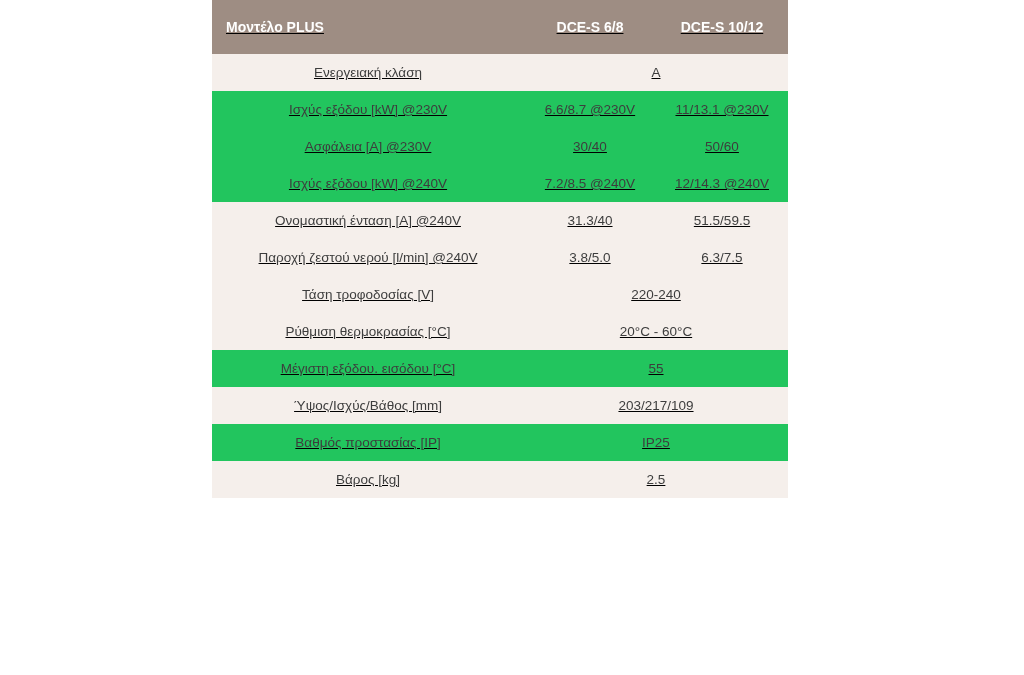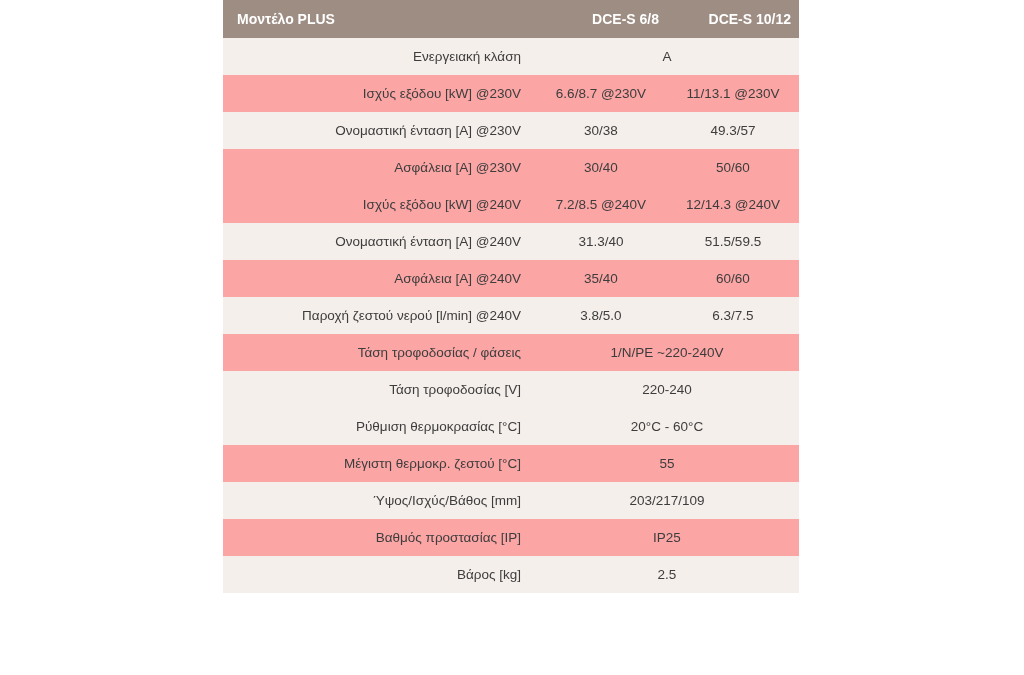--- a/index.html
+++ b/index.html
@@ -5,23 +5,24 @@
   html, body {
     margin: 0;
     padding: 0;
     background: #ffffff;
     width: 1024px;
     height: 675px;
     font-family: "Liberation Sans", sans-serif;
   }
   #spec-wrap {
     position: absolute;
-    left: 223px;
+    left: 212px;
     top: 0px;
     width: 576px;
+    text-decoration: underline;
   }
   table.spec {
     border-collapse: collapse;
     width: 576px;
     table-layout: fixed;
     font-size: 13.5px;
     color: #3a3a3a;
   }
   table.spec col.c-label { width: 312px; }
   table.spec col.c-v1 { width: 132px; }
@@ -31,40 +32,40 @@
     background: #9e8d83;
     color: #ffffff;
     font-weight: bold;
     font-size: 14px;
     height: 38px;
     padding: 0 14px;
     text-align: left;
     border: none;
   }
   table.spec thead th.val {
-    text-align: right;
-    padding: 0 8px;
+    text-align: center;
+    padding: 8px 8px;
   }
   table.spec tbody td {
     height: 37px;
     padding: 0 14px;
     border: none;
     vertical-align: middle;
   }
   table.spec tbody td.label {
-    text-align: right;
+    text-align: center;
     color: #3d3d3d;
   }
   table.spec tbody td.val {
     text-align: center;
     padding: 0 8px;
     color: #3d3d3d;
   }
   table.spec tbody tr.odd td { background: #f5efeb; }
-  table.spec tbody tr.even td { background: #fca5a5; }
+  table.spec tbody tr.even td { background: #22c55e; }
 </style>
 </head>
 <body>
 
 <div id="spec-wrap">
   <table class="spec">
     <colgroup>
       <col class="c-label">
       <col class="c-v1">
       <col class="c-v2">
@@ -79,64 +80,50 @@
     <tbody id="spec-body">
         <tr class="odd">
           <td class="label">Ενεργειακή κλάση</td>
           <td class="val" colspan="2">A</td>
         </tr>
         <tr class="even">
           <td class="label">Ισχύς εξόδου [kW] @230V</td>
           <td class="val">6.6/8.7 @230V</td>
           <td class="val">11/13.1 @230V</td>
         </tr>
-        <tr class="odd">
-          <td class="label">Ονομαστική ένταση [A] @230V</td>
-          <td class="val">30/38</td>
-          <td class="val">49.3/57</td>
-        </tr>
         <tr class="even">
           <td class="label">Ασφάλεια [A] @230V</td>
           <td class="val">30/40</td>
           <td class="val">50/60</td>
         </tr>
         <tr class="even">
           <td class="label">Ισχύς εξόδου [kW] @240V</td>
           <td class="val">7.2/8.5 @240V</td>
           <td class="val">12/14.3 @240V</td>
         </tr>
         <tr class="odd">
           <td class="label">Ονομαστική ένταση [A] @240V</td>
           <td class="val">31.3/40</td>
           <td class="val">51.5/59.5</td>
         </tr>
-        <tr class="even">
-          <td class="label">Ασφάλεια [A] @240V</td>
-          <td class="val">35/40</td>
-          <td class="val">60/60</td>
-        </tr>
         <tr class="odd">
           <td class="label">Παροχή ζεστού νερού [l/min] @240V</td>
           <td class="val">3.8/5.0</td>
           <td class="val">6.3/7.5</td>
-        </tr>
-        <tr class="even">
-          <td class="label">Τάση τροφοδοσίας / φάσεις</td>
-          <td class="val" colspan="2">1/N/PE ~220-240V</td>
         </tr>
         <tr class="odd">
           <td class="label">Τάση τροφοδοσίας [V]</td>
           <td class="val" colspan="2">220-240</td>
         </tr>
         <tr class="odd">
           <td class="label">Ρύθμιση θερμοκρασίας [°C]</td>
           <td class="val" colspan="2">20°C - 60°C</td>
         </tr>
         <tr class="even">
-          <td class="label">Μέγιστη θερμοκρ. ζεστού [°C]</td>
+          <td class="label">Μέγιστη εξόδου. εισόδου [°C]</td>
           <td class="val" colspan="2">55</td>
         </tr>
         <tr class="odd">
           <td class="label">Ύψος/Ισχύς/Βάθος [mm]</td>
           <td class="val" colspan="2">203/217/109</td>
         </tr>
         <tr class="even">
           <td class="label">Βαθμός προστασίας [IP]</td>
           <td class="val" colspan="2">IP25</td>
         </tr>

